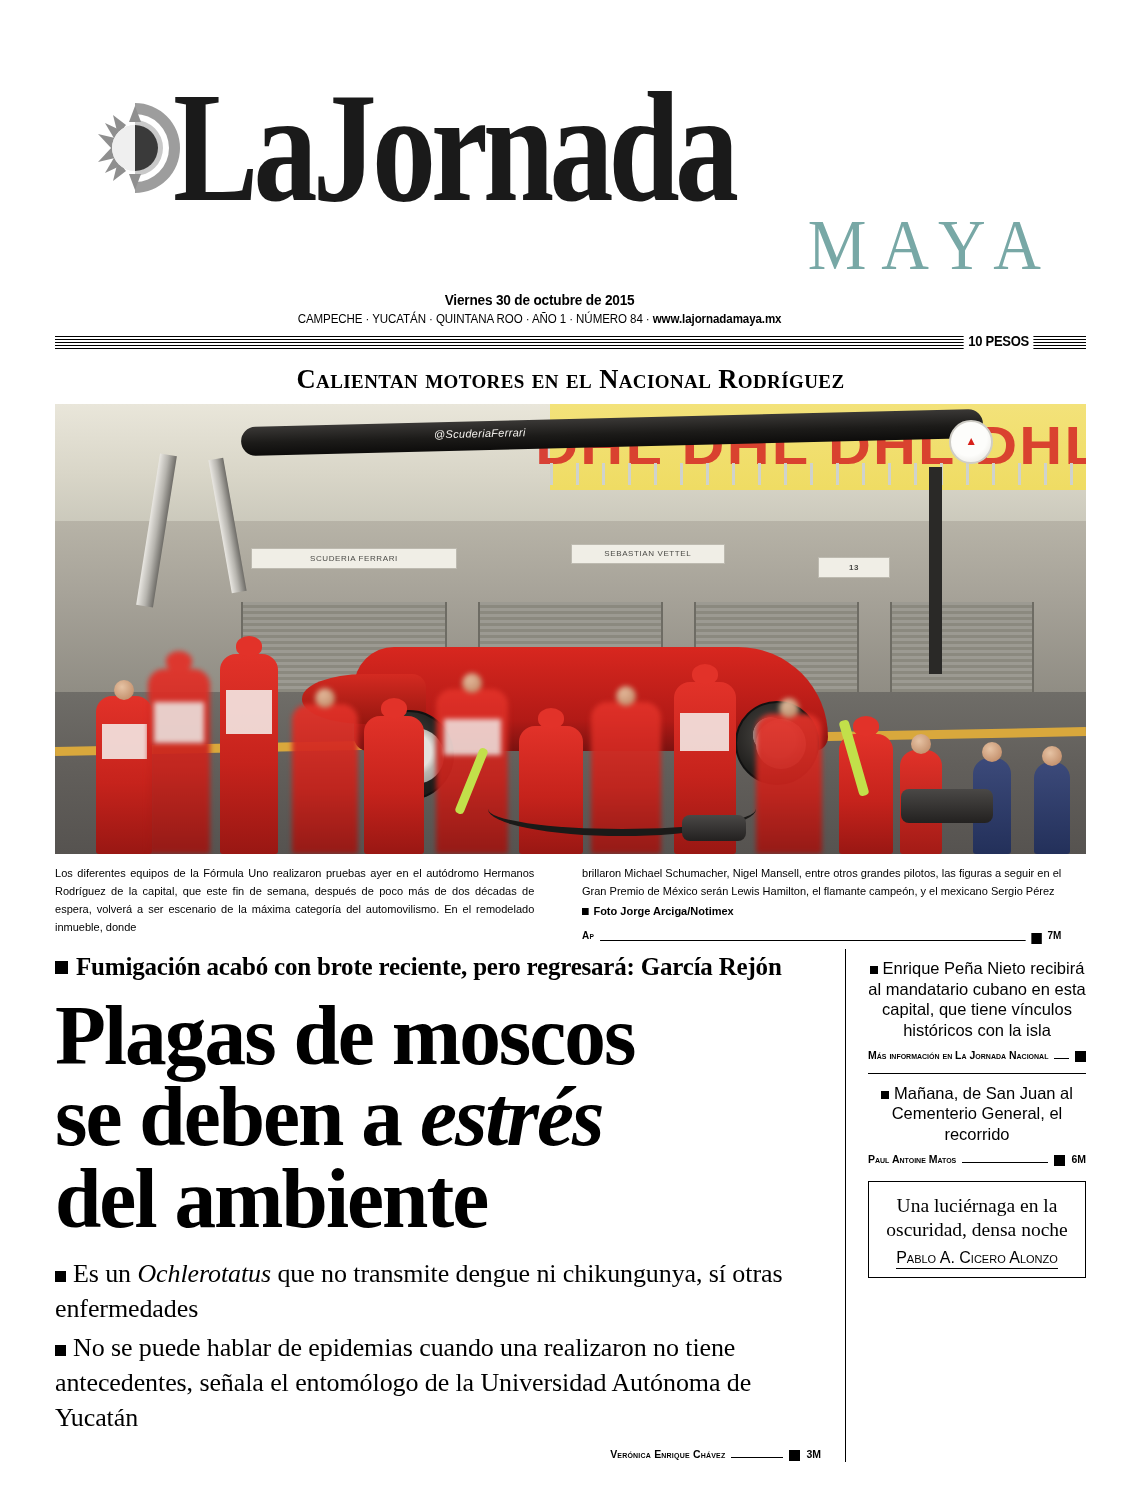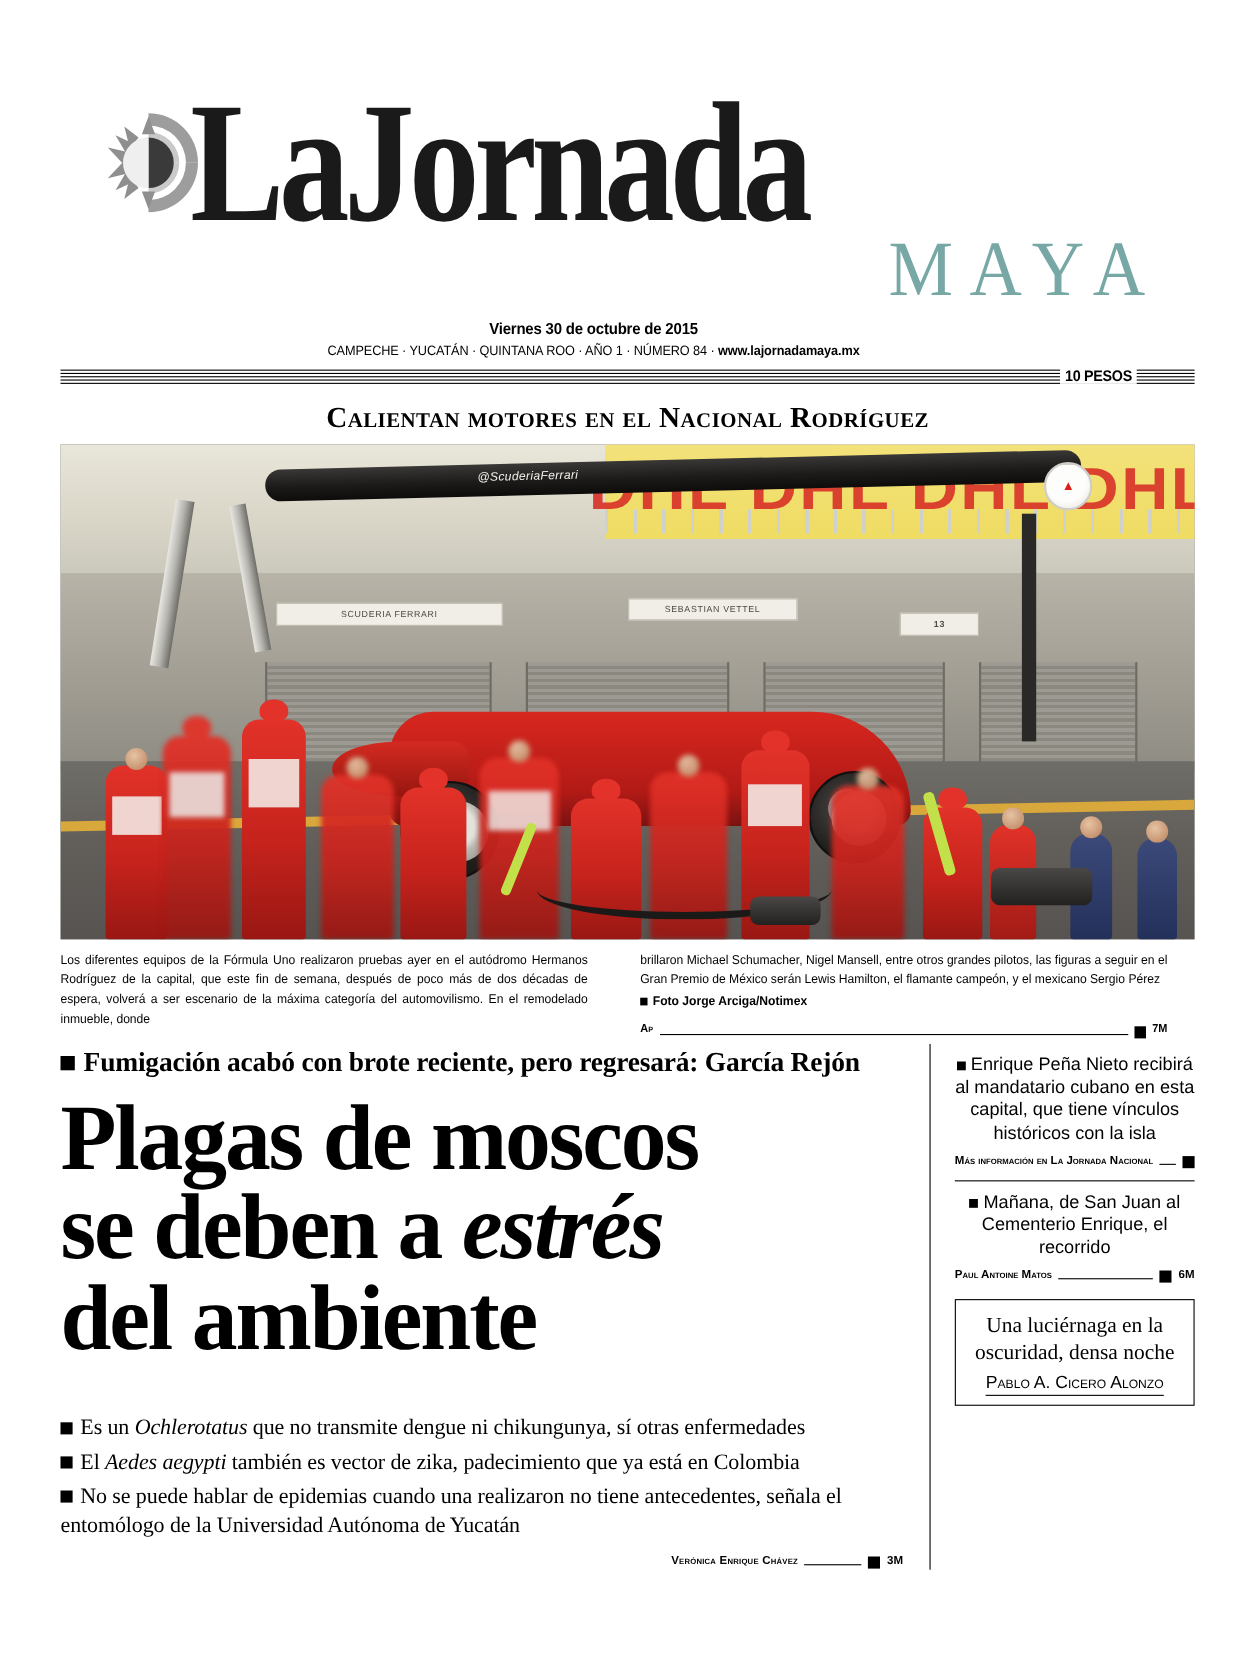--- a/index.html
+++ b/index.html
@@ -261,23 +261,23 @@
     font-family:"Liberation Serif", serif;
     font-weight:bold;
     font-size: 85px;
     line-height: 0.96;
     letter-spacing: -2px;
     margin-top: 14px;
     transform: scaleX(0.98); transform-origin:left;
   }
   .lead-head em { font-style: italic; }
   .bullets {
-    margin-top: 46px;
+    margin-top: 18px;
     font-family:"Liberation Serif", serif;
-    font-size: 20px;
+    font-size: 26px;
     line-height: 1.34;
     letter-spacing: -0.1px;
   }
   .bullets p { margin-bottom: 4px; }
   .bullets .sq { width:11px;height:11px; margin-right:7px; }
   .bullets em { font-style: italic; }
 
   
   .side-head {
     font-family:"Liberation Serif", serif;
@@ -487,21 +487,20 @@
       <div class="lead-kicker"><span class="sq"></span><span>Fumigación acabó con brote reciente, pero regresará: García Rejón</span></div>
 
       <div class="lead-head">
         <div>Plagas de moscos</div>
         <div><span>se deben a </span><em>estrés</em></div>
         <div>del ambiente</div>
       </div>
 
       <div class="bullets">
         <p><span class="sq"></span><span>Es un </span><em>Ochlerotatus</em><span> que no transmite dengue ni chikungunya, sí otras enfermedades</span></p>
-        <p><span class="sq"></span><span>El </span><em>Aedes aegypti</em><span> también es vector de zika, padecimiento que ya está en Colombia</span></p>
         <p><span class="sq"></span><span>No se puede hablar de epidemias cuando una realizaron no tiene antecedentes, señala el entomólogo de la Universidad Autónoma de Yucatán</span></p>
       </div>
 
       <div class="byline-row" style="margin-top:12px;">
         <span style="flex:1"></span>
         <span class="byline-name">Verónica Enrique Chávez</span>
         <span class="byline-line" style="max-width:52px"></span>
         <span class="byline-sq"></span>
         <span class="byline-page">3M</span>
       </div>
@@ -511,21 +510,21 @@
 
       <div class="side-sub"><span class="sq"></span><span>Enrique Peña Nieto recibirá al mandatario cubano en esta capital, que tiene vínculos históricos con la isla</span></div>
       <div class="side-more-row">
         <span class="side-more">Más información en La Jornada Nacional</span>
         <span class="byline-line"></span>
         <span class="byline-sq"></span>
       </div>
 
       <div class="side-divider"></div>
 
-      <div class="side-sub"><span class="sq"></span><span>Mañana, de San Juan al Cementerio Enrique, el recorrido</span></div>
+      <div class="side-sub"><span class="sq"></span><span>Mañana, de San Juan al Cementerio General, el recorrido</span></div>
       <div class="side-more-row">
         <span class="side-more">Paul Antoine Matos</span>
         <span class="byline-line"></span>
         <span class="byline-sq"></span>
         <span class="byline-page">6M</span>
       </div>
 
       <div class="quote-box">
         <div class="quote-title">Una luciérnaga en la oscuridad, densa noche</div>
         <div class="quote-author-wrap">

